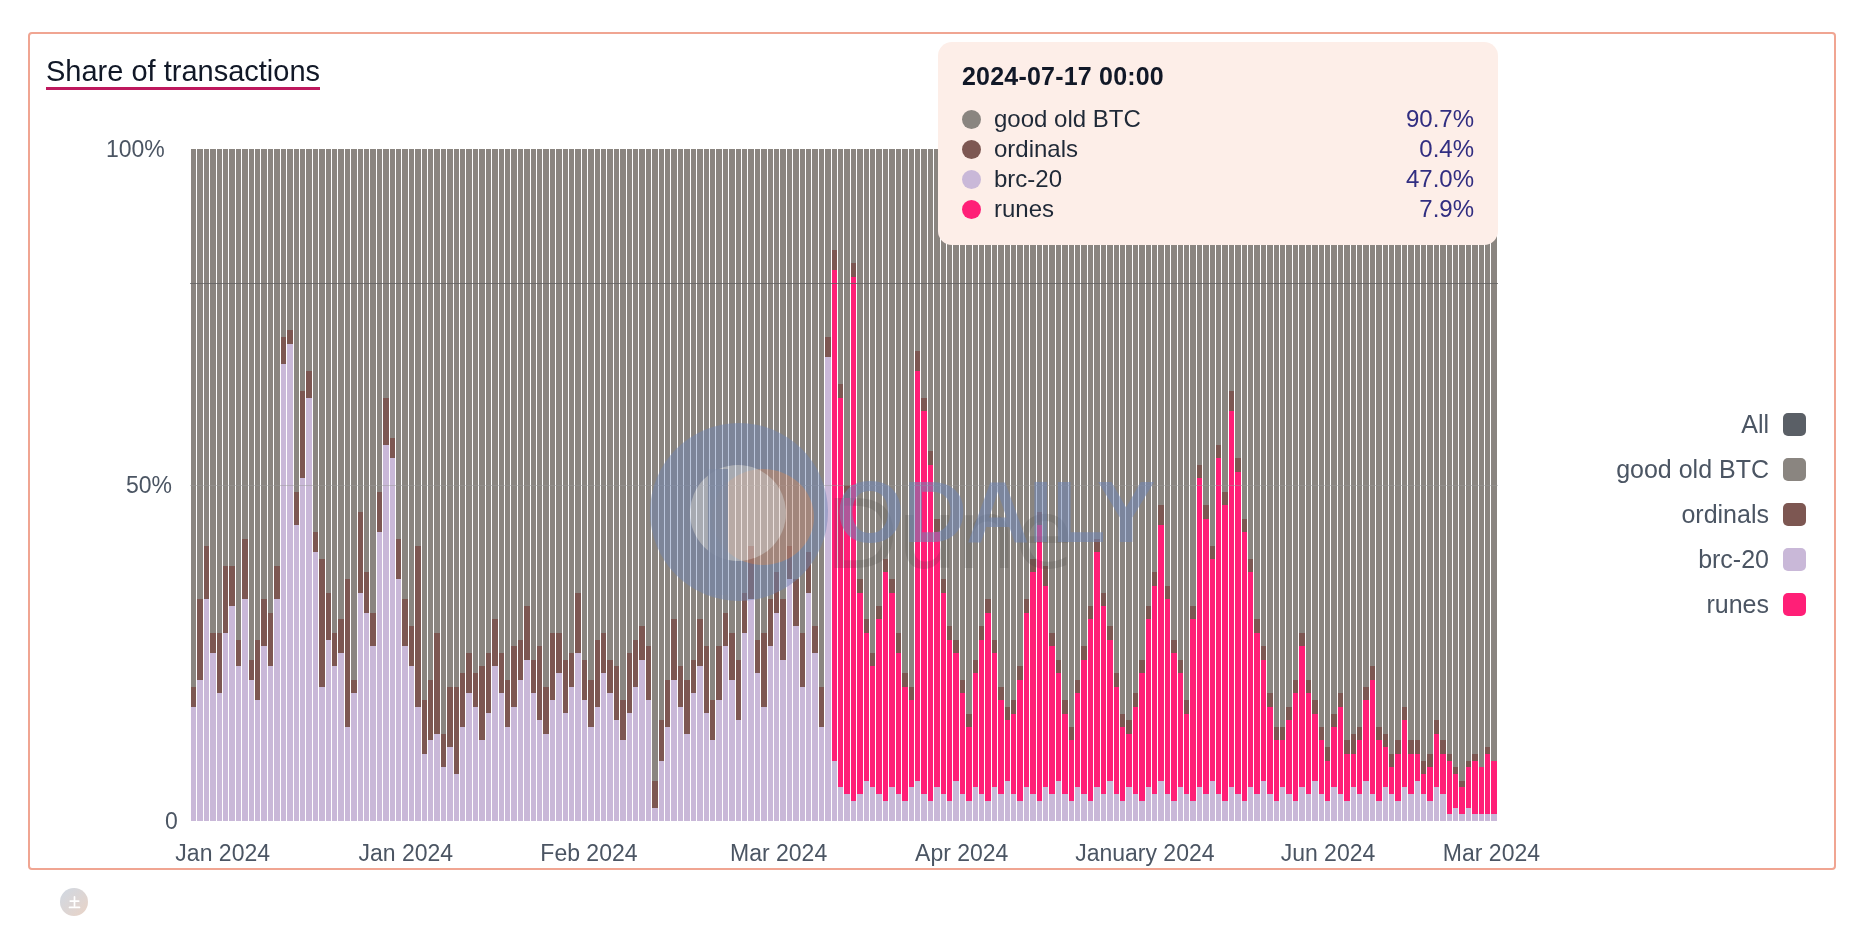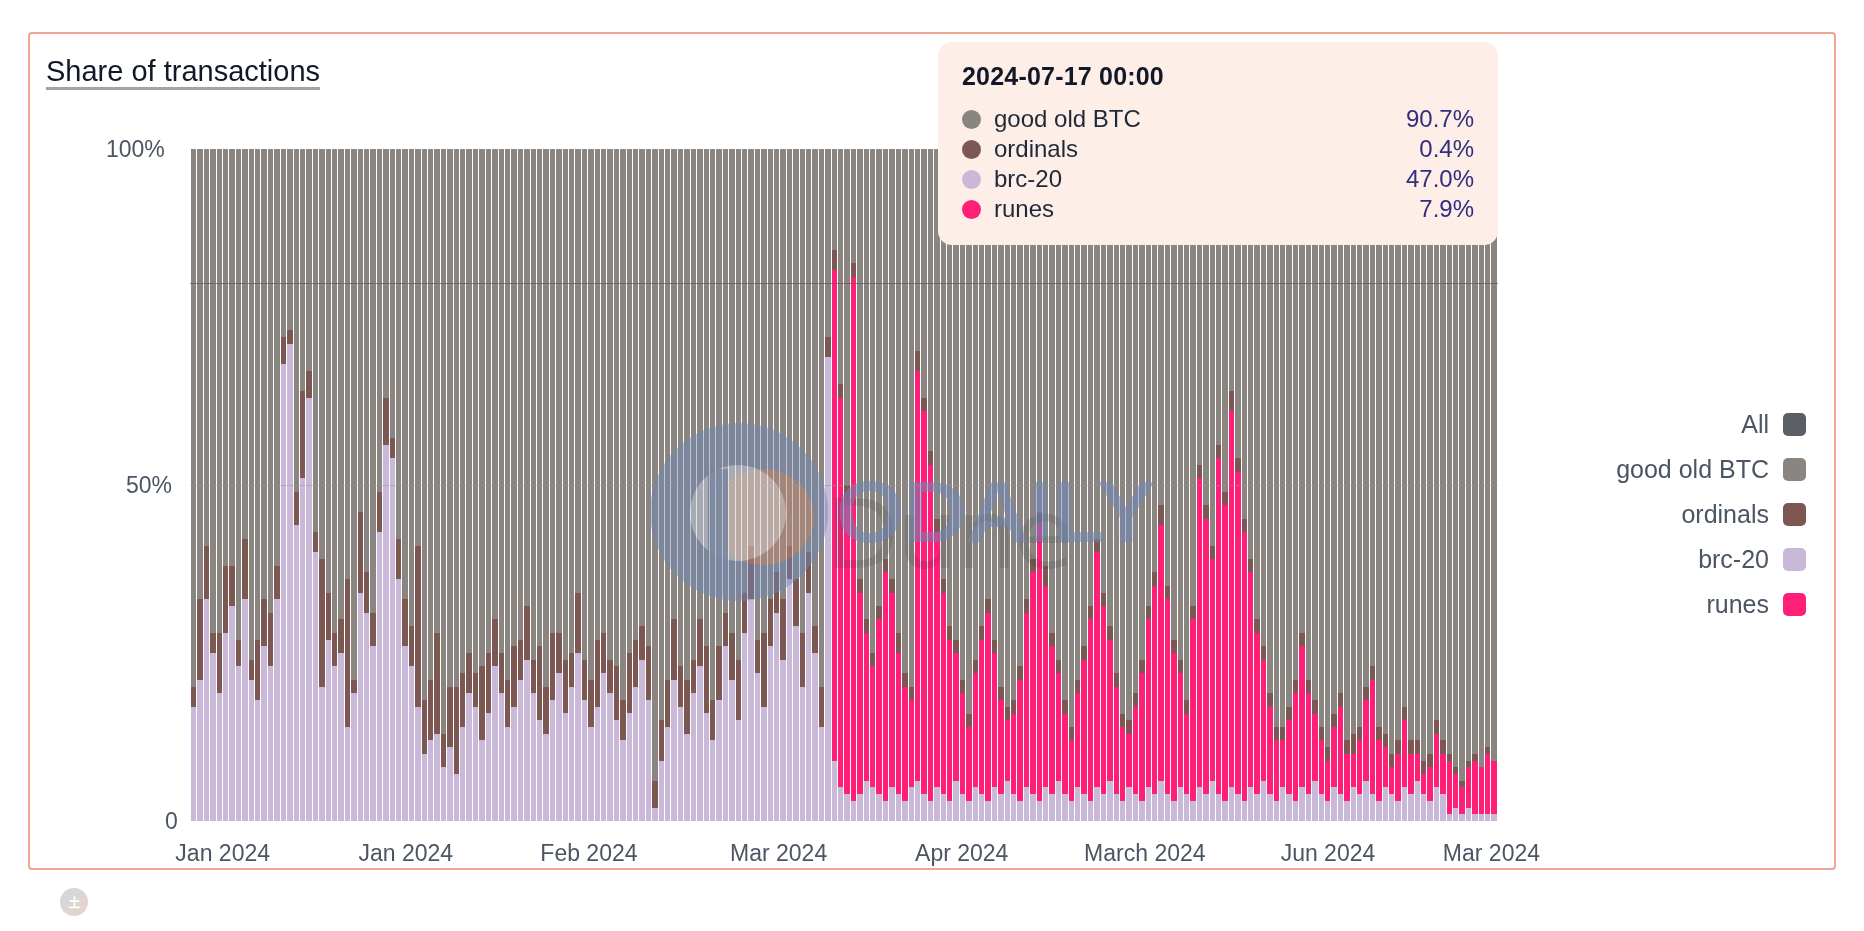--- a/index.html
+++ b/index.html
@@ -15,21 +15,21 @@
   .card{
     position:absolute;left:28px;top:32px;width:1808px;height:838px;
     border:2px solid #f0a592;border-radius:4px;background:#fff;
     box-sizing:border-box;
   }
 
   
   .header{position:absolute;left:16px;top:22px;display:flex;align-items:baseline;gap:22px;}
   .title-main{
     font-size:29px;color:#111827;font-weight:400;
-    border-bottom:3px solid #a3a3a3;padding-bottom:1px;line-height:1.05;
+    border-bottom:3px solid #be185d;padding-bottom:1px;line-height:1.05;
   }
   .title-sub{font-size:29px;color:#1f2937;font-weight:400;}
   .plot{
     position:absolute;left:160px;top:115px;width:1308px;height:672px;
     overflow:hidden;
   }
   .bars{position:absolute;left:0;bottom:0;width:100%;height:100%;display:flex;align-items:flex-end;}
   .bar{flex:1 1 0;height:100%;display:flex;flex-direction:column;justify-content:flex-end;
        box-sizing:border-box;border-left:1px solid rgba(255,255,255,.55);}
   .seg{width:100%;}
@@ -1278,21 +1278,21 @@
         </div>
       </div>
     </div>
 
     <div class="xaxis" id="xaxis">
         <div class="xlab" style="left: 2.5%;">Jan 2024</div>
         <div class="xlab" style="left: 16.5%;">Jan 2024</div>
         <div class="xlab" style="left: 30.5%;">Feb 2024</div>
         <div class="xlab" style="left: 45%;">Mar 2024</div>
         <div class="xlab" style="left: 59%;">Apr 2024</div>
-        <div class="xlab" style="left: 73%;">March 2024</div>
+        <div class="xlab" style="left: 73%;">January 2024</div>
         <div class="xlab" style="left: 87%;">Jun 2024</div>
         <div class="xlab" style="left: 99.5%;">Mar 2024</div>
       </div>
 
     <div class="tooltip">
       <div class="tt-date">2024-07-17 00:00</div>
       <div id="tt-rows">
           <div class="tt-row">
             <span class="tt-dot" style="background:#8a8580"></span>
             <span class="tt-name">good old BTC</span>

